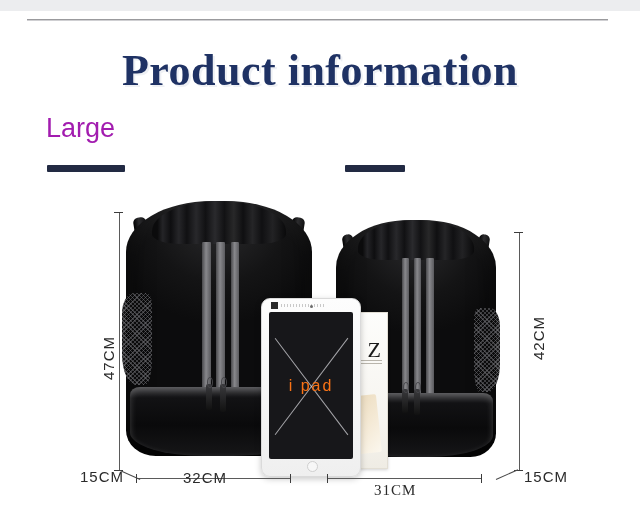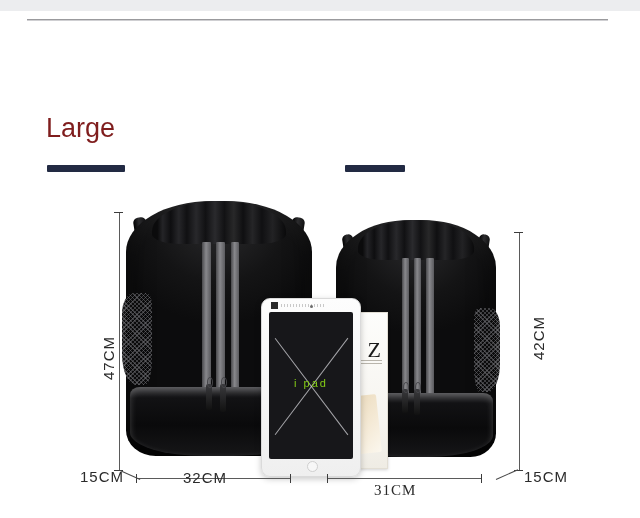--- a/index.html
+++ b/index.html
@@ -21,21 +21,21 @@
   .title{
     position:absolute;left:0;top:45px;width:640px;text-align:center;
     font-family:"Liberation Serif", serif;
     font-weight:bold;font-size:44px;letter-spacing:.5px;
     color:#1f3264;
     text-shadow:2px 2px 0 #eef0f4;
     white-space:nowrap;
   }
 
   
-  .size-label{position:absolute;font-size:27px;color:#7f1d1d;font-weight:400;white-space:nowrap;}
+  .size-label{position:absolute;font-size:27px;color:#a21caf;font-weight:400;white-space:nowrap;}
   .size-bar{position:absolute;height:7px;background:#222a43;border-radius:1px;}
   #lbl-large{left:46px;top:113px;}
   #bar-large{left:47px;top:165px;width:78px;}
   #lbl-small{left:338px;top:113px;}
   #bar-small{left:345px;top:165px;width:60px;}
 
   
   .stage{position:absolute;left:0;top:185px;width:640px;height:290px;}
 
   
@@ -133,21 +133,21 @@
     position:absolute;left:7px;top:13px;right:7px;bottom:17px;
     background:#17171a;border-radius:2px;overflow:hidden;
   }
   .ipad .screen .x1,.ipad .screen .x2{
     position:absolute;left:-22%;top:50%;width:144%;height:1px;background:rgba(220,220,225,.72);
   }
   .ipad .screen .x1{transform:rotate(53deg);}
   .ipad .screen .x2{transform:rotate(-53deg);}
   .ipad .screen .tag{
     position:absolute;left:0;top:50%;width:100%;margin-top:-9px;text-align:center;
-    color:#84cc16;font-size:11px;letter-spacing:2px;
+    color:#f97316;font-size:16px;letter-spacing:2px;
   }
   .ipad .home{position:absolute;left:50%;bottom:4px;width:9px;height:9px;margin-left:-4.5px;
               border:1px solid #cfcfcf;border-radius:50%;background:#f7f7f7;}
   .ipad .hdr{position:absolute;left:9px;top:3px;width:54px;height:7px;
              background:linear-gradient(to right,#2a2a2a 0 7px,transparent 7px),
                         repeating-linear-gradient(to right,#c9c9c9 0 1px,transparent 1px 3px);
              background-repeat:no-repeat,no-repeat;background-size:7px 7px,44px 3px;
              background-position:0 0,10px 2px;}
 
   
@@ -186,20 +186,21 @@
   #t-15r{left:524px;top:468px;}
 </style>
 </head>
 <body>
 
 <div id="root">
 
   <div class="top-strip"></div>
   <div class="top-rule"></div>
 
+  <div class="title">Product information</div>
 
   <div class="size-label" id="lbl-large">Large</div>
   <div class="size-bar" id="bar-large"></div>
 
   <div class="size-bar" id="bar-small"></div>
 
   <div class="stage">
 
     <div class="bag" id="bag-large">
       <div class="strap l"></div>

